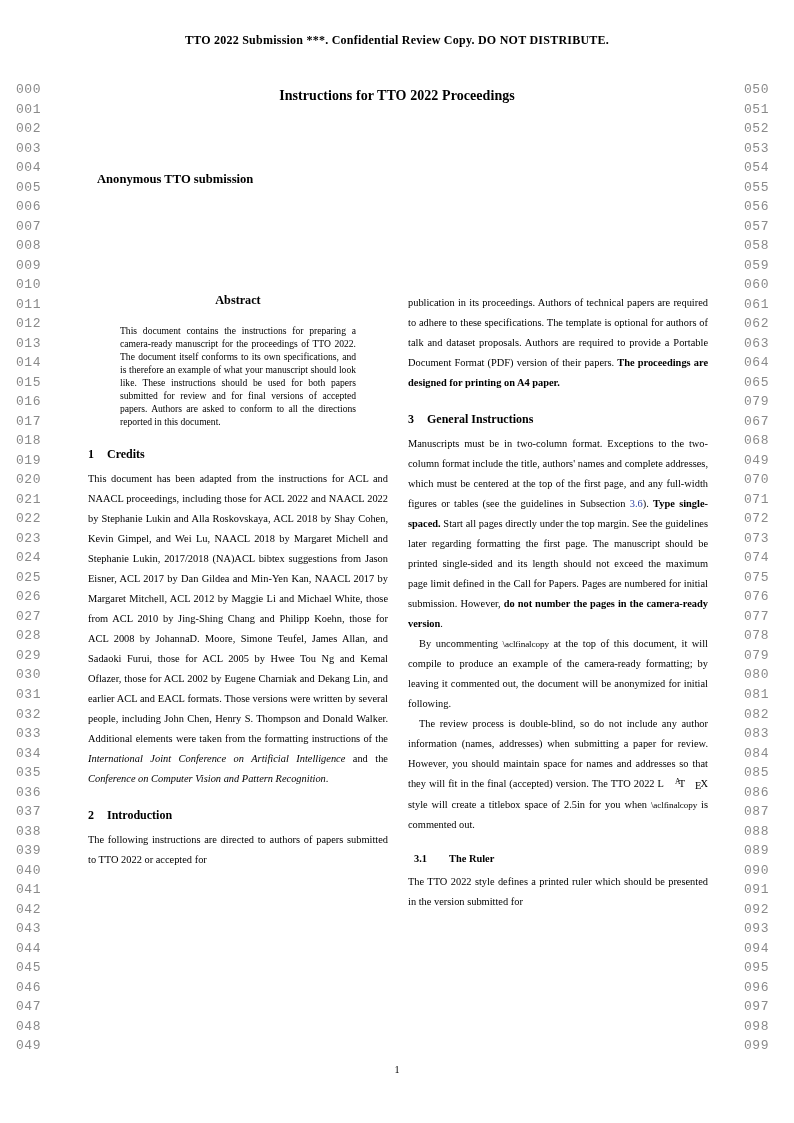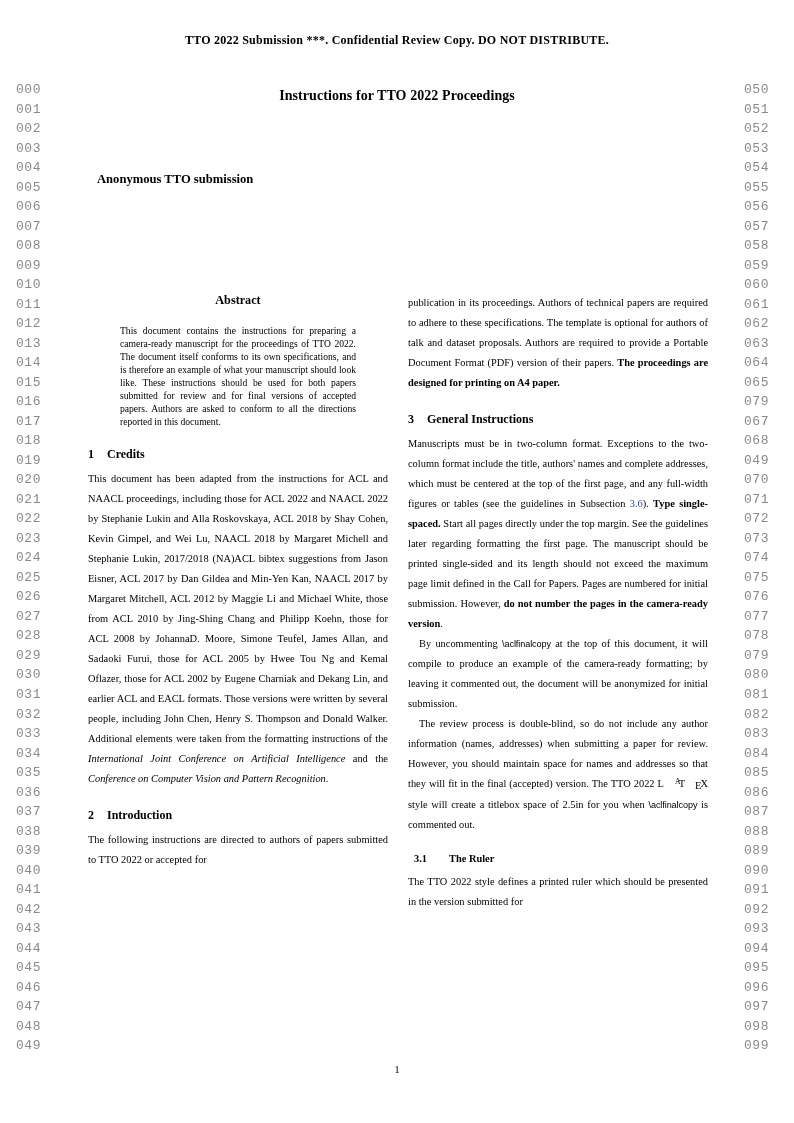--- a/index.html
+++ b/index.html
@@ -127,21 +127,21 @@
     font-size: 10.4px;
     line-height: 20px;
     text-align: justify;
     text-justify: inter-word;
     margin: 0;
     hyphens: none;
   }
   p.body + p.body { text-indent: 11px; }
 
   .tt {
-    font-family: Liberation Sans, sans-serif;
+    font-family: Liberation Serif, serif;
     font-size: 9.1px;
     letter-spacing: -0.01em;
     margin-top: 44px;
   }
   .lnk { color: #2a3fa0; }
   b { font-weight: bold; }
   i { font-style: italic; }
 
   
   .latex { white-space: nowrap; }
@@ -307,21 +307,21 @@
     <div class="col col-right">
 
       <p class="body"><span>publication in its proceedings. Authors of technical papers are required to adhere to these specifications. The template is optional for authors of talk and dataset proposals. Authors are required to provide a Portable Document Format (PDF) version of their papers. </span><b>The proceedings are designed for printing on A4 paper.</b></p>
 
       <h2 class="section">
         <span class="num" style="margin-right: 4px;">3</span><span>General Instructions</span>
       </h2>
 
       <p class="body"><span>Manuscripts must be in two-column format. Exceptions to the two-column format include the title, authors' names and complete addresses, which must be centered at the top of the first page, and any full-width figures or tables (see the guidelines in Subsection </span><span class="lnk">3.6</span><span>). </span><b>Type single-spaced.</b><span> Start all pages directly under the top margin. See the guidelines later regarding formatting the first page. The manuscript should be printed single-sided and its length should not exceed the maximum page limit defined in the Call for Papers. Pages are numbered for initial submission. However, </span><b>do not number the pages in the camera-ready version</b><span>.</span></p>
 
-      <p class="body"><span>By uncommenting </span><span class="tt">\aclfinalcopy</span><span> at the top of this document, it will compile to produce an example of the camera-ready formatting; by leaving it commented out, the document will be anonymized for initial submission.</span></p>
+      <p class="body"><span>By uncommenting </span><span class="tt">\aclfinalcopy</span><span> at the top of this document, it will compile to produce an example of the camera-ready formatting; by leaving it commented out, the document will be anonymized for initial following.</span></p>
 
       <p class="body"><span>The review process is double-blind, so do not include any author information (names, addresses) when submitting a paper for review. However, you should maintain space for names and addresses so that they will fit in the final (accepted) version. The TTO 2022 </span><span class="latex"><span class="a">L</span><span class="sup-a">A</span><span class="a">T</span><span class="tex-e">E</span><span class="a">X</span></span><span> style will create a titlebox space of 2.5in for you when </span><span class="tt">\aclfinalcopy</span><span> is commented out.</span></p>
 
       <h2 class="subsection">
         <span class="num" style="margin-right: 22px; text-align: right;">3.1</span><span>The Ruler</span>
       </h2>
       <p class="body">The TTO 2022 style defines a printed ruler which should be presented in the version submitted for</p>
 
     </div>
   </div>

